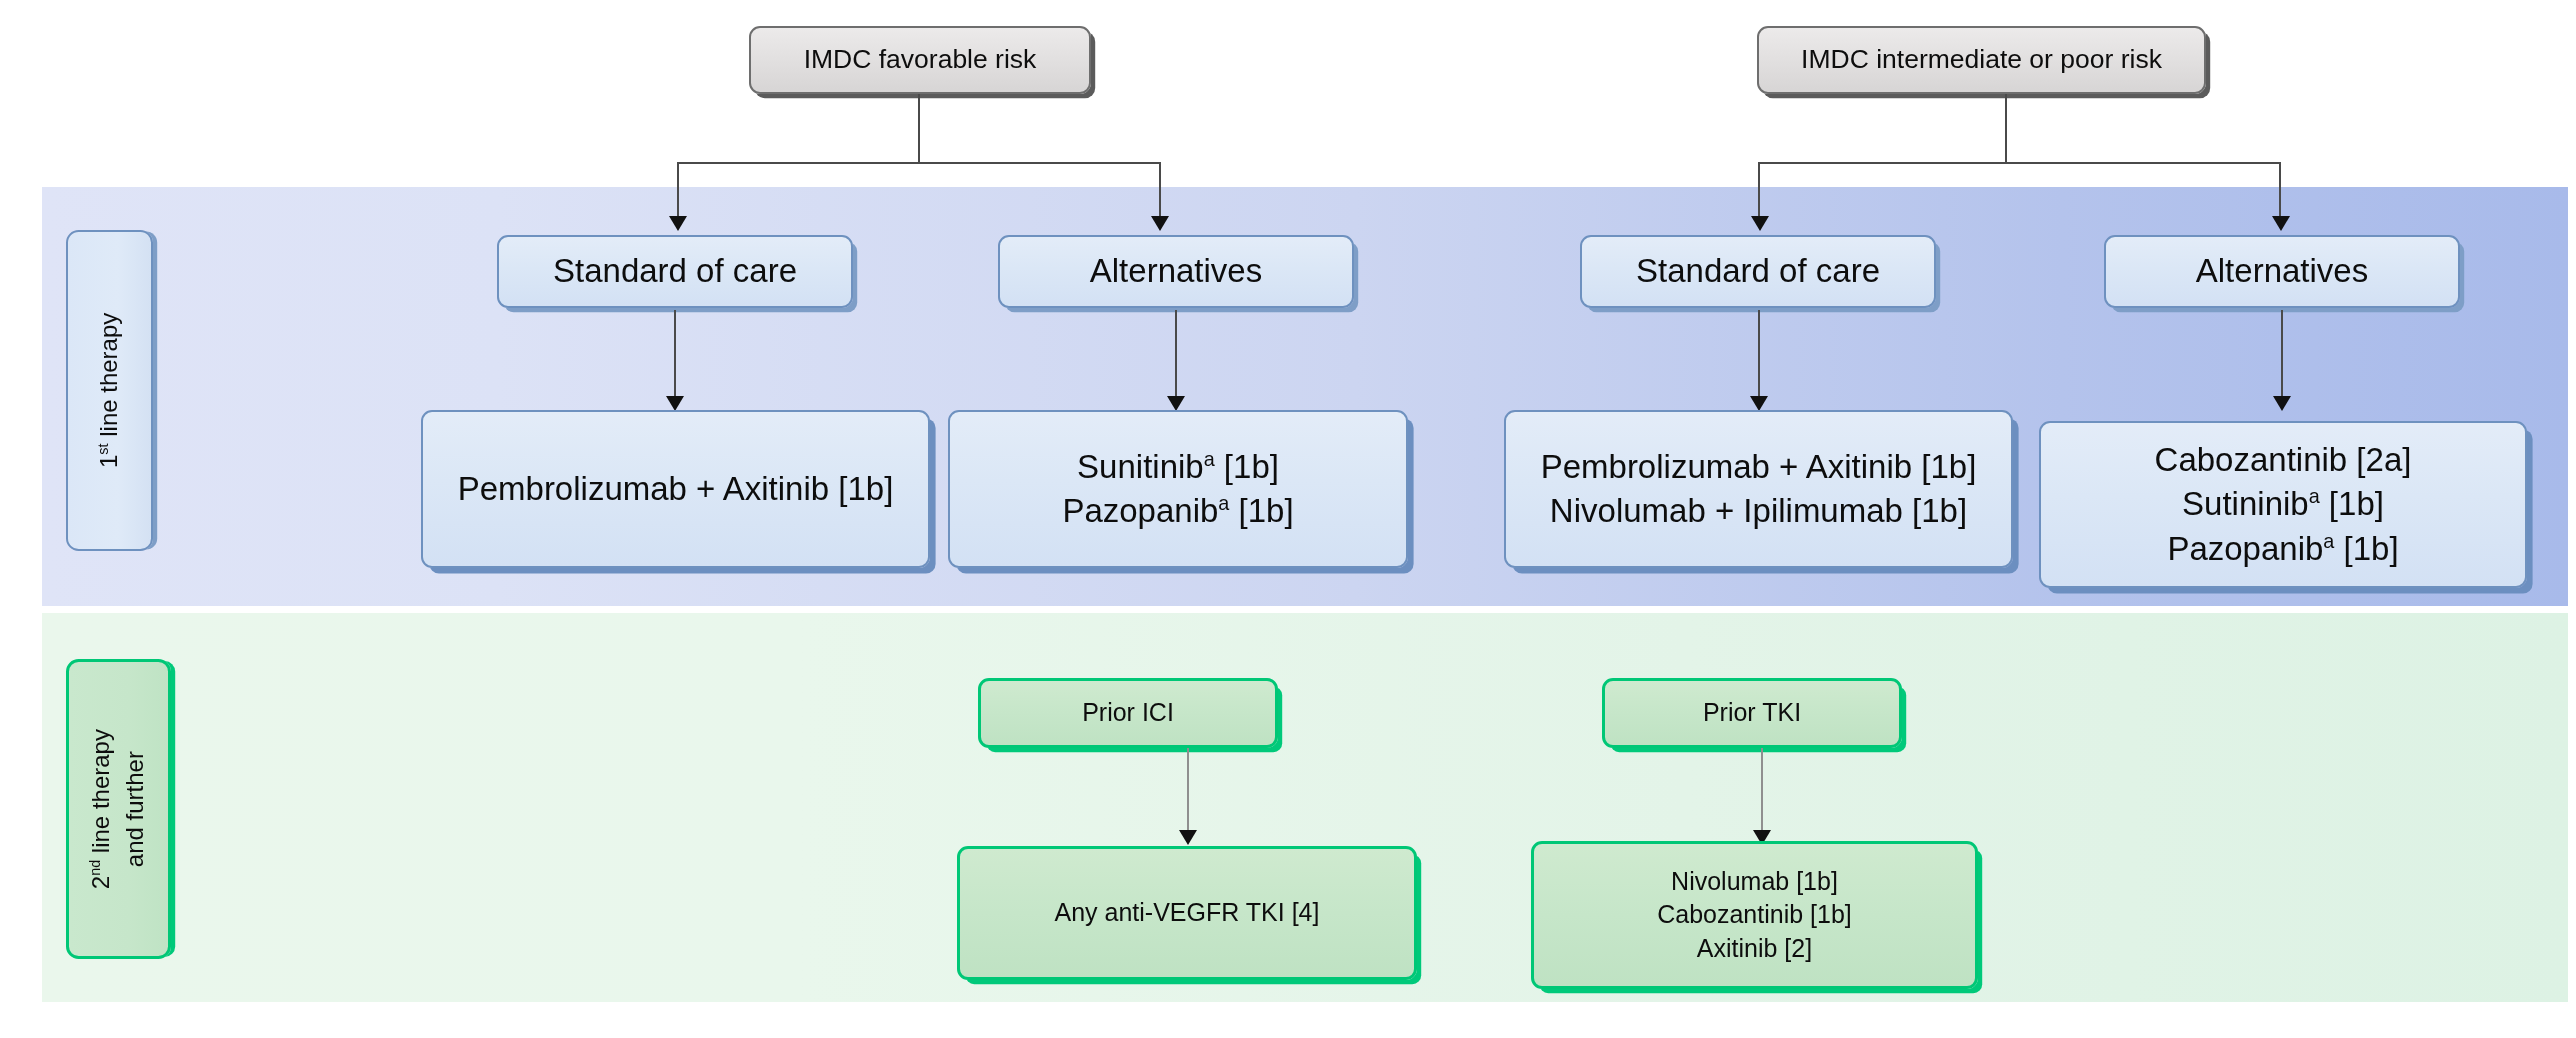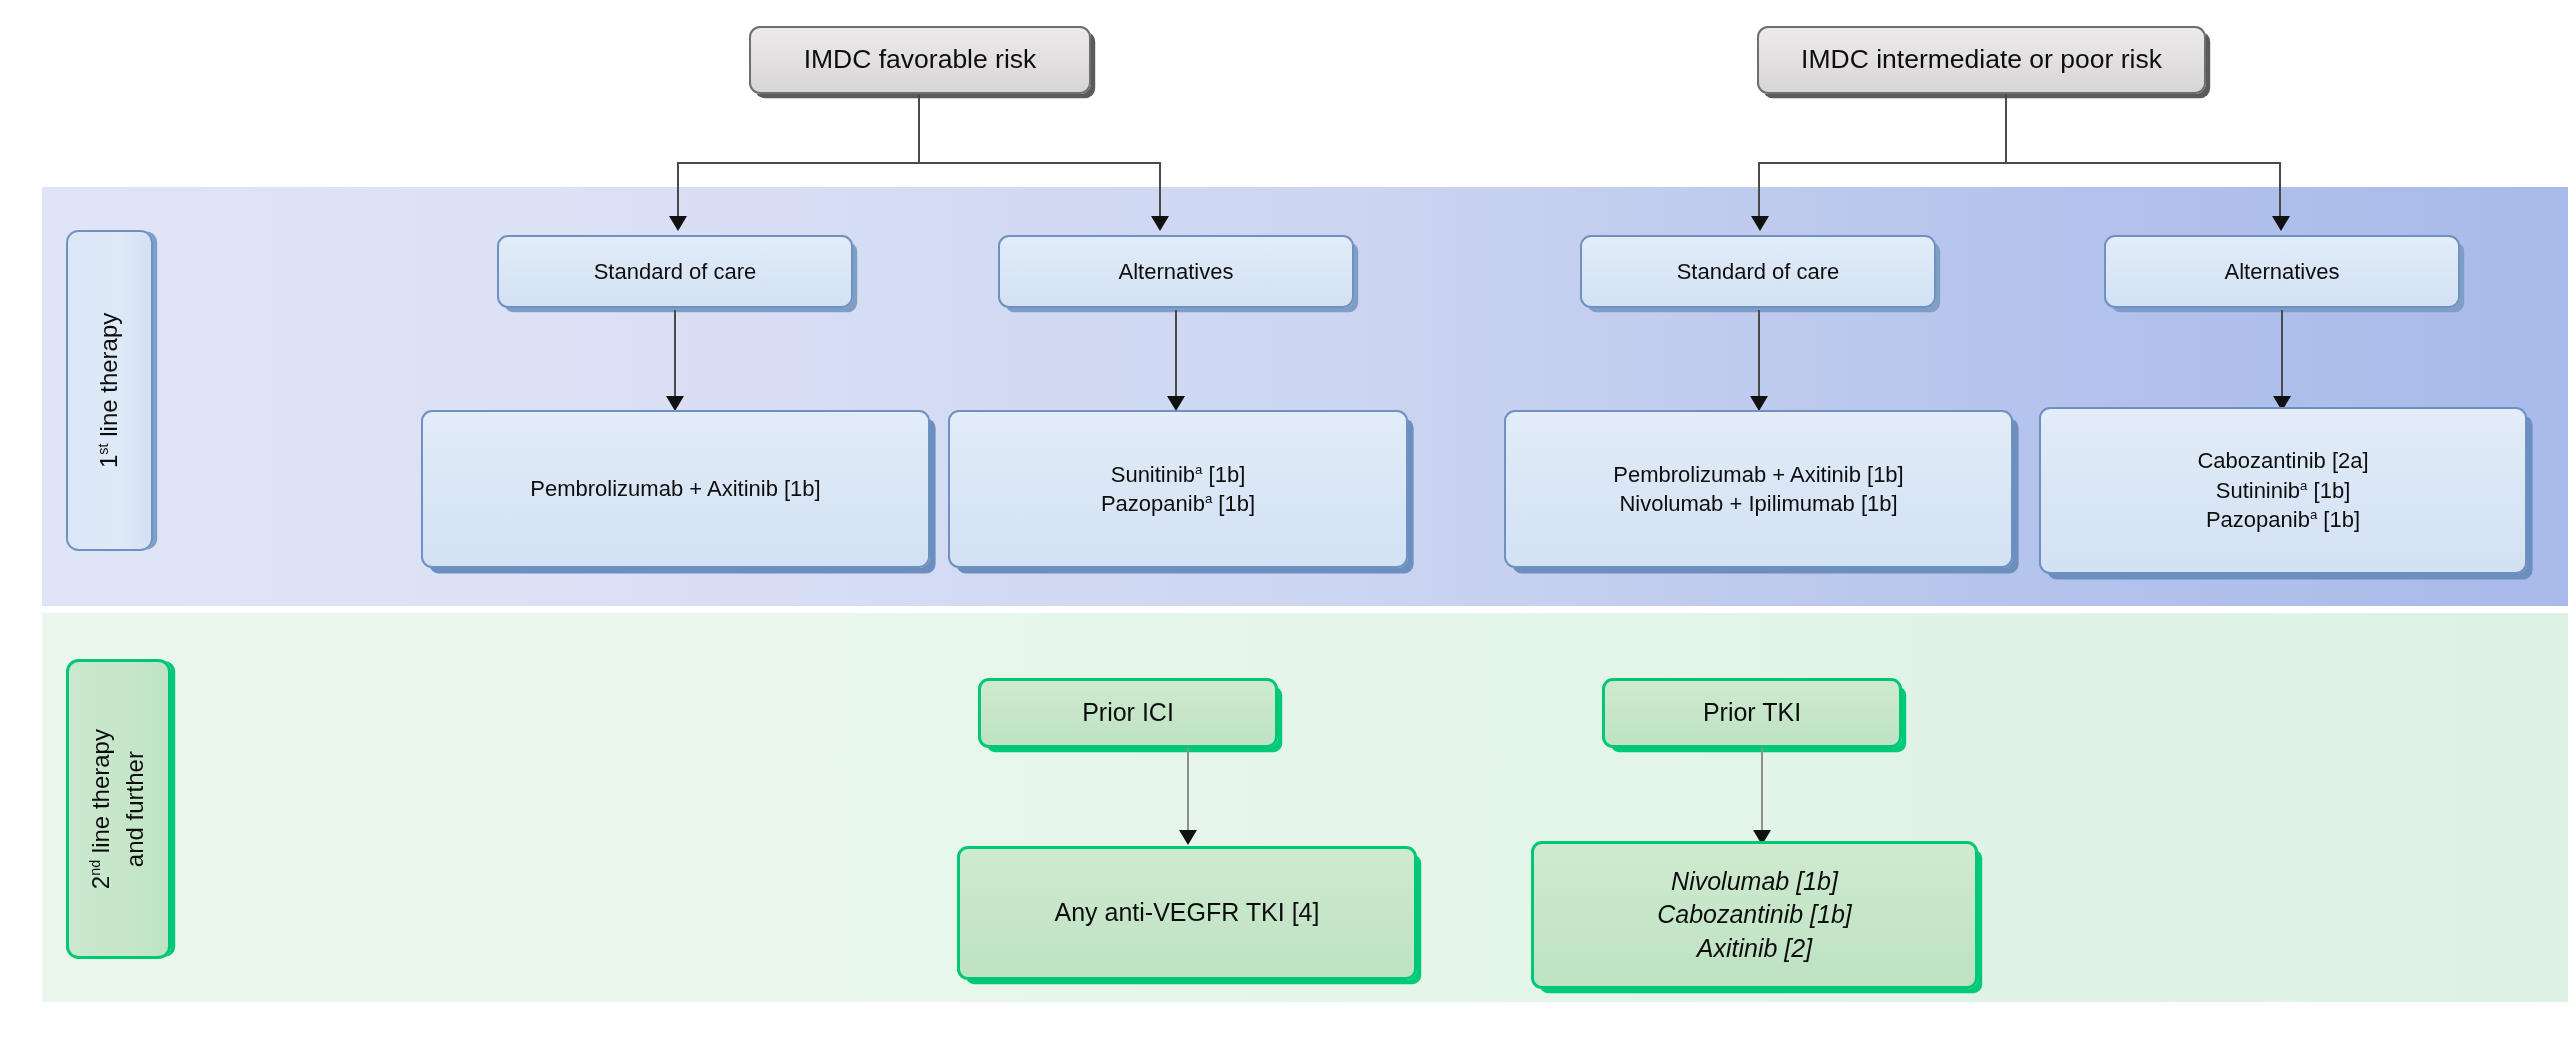--- a/index.html
+++ b/index.html
@@ -52,21 +52,21 @@
     border: 2.1px solid #6e6e6e;
     box-shadow: 4.9px 4.9px 0 -0.7px #5b5b5b;
     font-size: 26.5px;
   }
 
   
   .node-blue {
     background: linear-gradient(to bottom, #e3ecf8 0%, #dbe7f6 45%, #d3e1f4 100%);
     border: 2.1px solid #6e91bf;
     box-shadow: 5.6px 5.6px 0 -1.4px #7e9ec7;
-    font-size: 22px;
+    font-size: 33px;
   }
   .node-blue-strong {
     box-shadow: 7px 7px 0 -1.4px #6c8fc0;
   }
 
   
   .node-green {
     background: linear-gradient(to bottom, #cfeacf 0%, #c6e6c9 50%, #bfe2c3 100%);
     border: 3.5px solid #00c776;
     box-shadow: 6.3px 6.3px 0 -2.1px #00c97a;
@@ -201,21 +201,21 @@
 
 <div class="node node-blue node-blue-strong" style="left:1504px; top:410px; width:509px; height:158px;">
   <span class="line">
     <span>Pembrolizumab + Axitinib</span><span> [1b]</span>
   </span>
   <span class="line">
     <span>Nivolumab + Ipilimumab</span><span> [1b]</span>
   </span>
 </div>
 
-<div class="node node-blue node-blue-strong" style="left:2039px; top:407px; width:488px; height:167px;">
+<div class="node node-blue node-blue-strong" style="left:2039px; top:421px; width:488px; height:167px;">
   <span class="line">
     <span>Cabozantinib</span><span> [2a]</span>
   </span>
   <span class="line">
     <span>Sutininib</span><sup>a</sup><span> [1b]</span>
   </span>
   <span class="line">
     <span>Pazopanib</span><sup>a</sup><span> [1b]</span>
   </span>
 </div>
@@ -242,21 +242,21 @@
 
 <div class="conn conn-v conn-green" style="left:1761px; top:748px; height:86px;"></div>
 <div class="arrow" style="left:1753px; top:830px;"></div>
 
 <div class="node node-green" style="left:957px; top:846px; width:460px; height:134px;">
   <span class="line">
     <span>Any anti-VEGFR TKI</span><span> [4]</span>
   </span>
 </div>
 
-<div class="node node-green" style="left:1531px; top:841px; width:447px; height:148px;font-style:italic;">
+<div class="node node-green" style="left:1531px; top:841px; width:447px; height:148px;">
   <span class="line">
     <span>Nivolumab</span><span> [1b]</span>
   </span>
   <span class="line">
     <span>Cabozantinib</span><span> [1b]</span>
   </span>
   <span class="line">
     <span>Axitinib</span><span> [2]</span>
   </span>
 </div>

